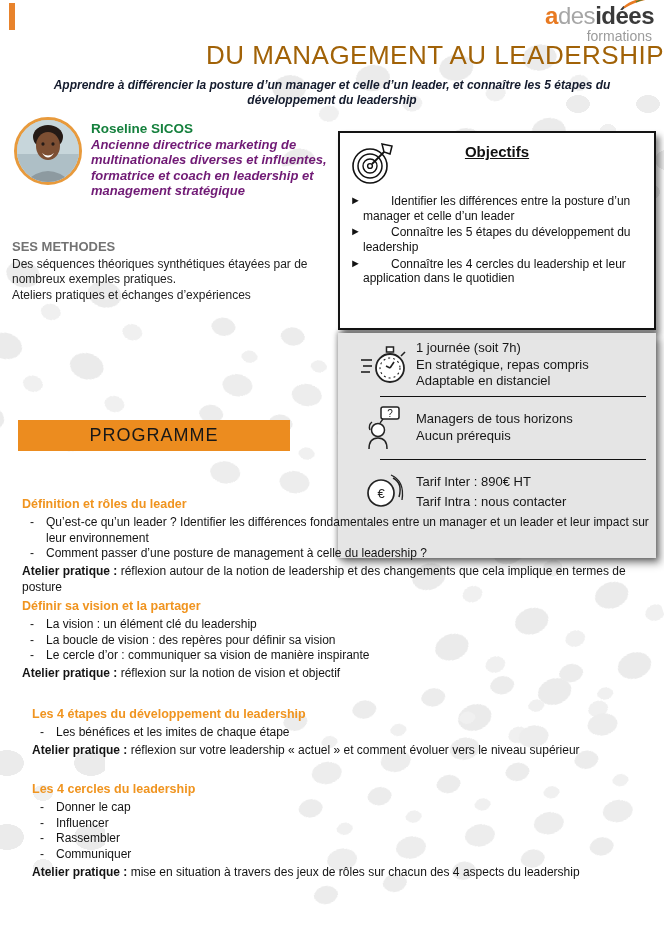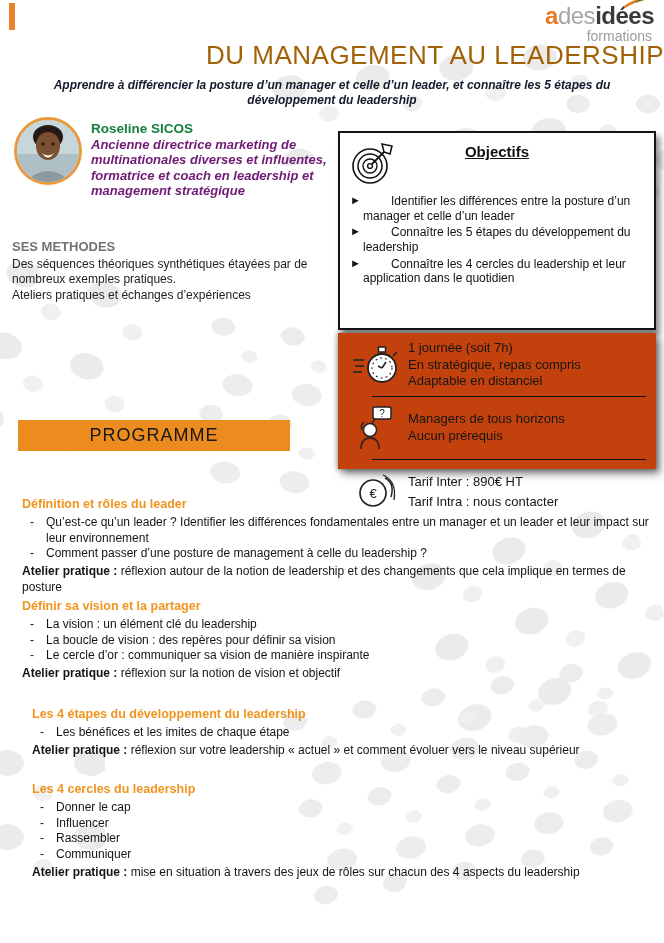--- a/index.html
+++ b/index.html
@@ -68,23 +68,23 @@
     text-align:center; font-size:15px; font-weight:bold; color:#111;
     text-decoration:underline; margin-top:2px;
   }
   .target-icon { position:absolute; left:9px; top:8px; }
   .objective-item { position:relative; padding-left:13px; font-size:12px; color:#111; line-height:1.22; margin-bottom:2px; text-indent:28px; }
   .objective-item .obj-marker { position:absolute; left:0; top:0; text-indent:0; font-size:11px; color:#111; }
   .objectives-list { margin-top:34px; }
 
   
   .info-panel {
-    left:338px; top:333px; width:318px; height:136px; background:#c2410c;
+    left:338px; top:333px; width:318px; height:225px; background:#e5e5e5;
     box-shadow:0 0 5px 1px rgba(0,0,0,0.35), 4px 5px 8px rgba(0,0,0,0.45);
-    padding:6px 8px 0 8px;
+    padding:6px 8px 0 16px;
   }
   .info-row { display:flex; align-items:center; }
   .info-icon { width:62px; flex:0 0 62px; display:flex; justify-content:center; }
   .info-text { font-size:13px; color:#161616; line-height:1.3; }
   .info-divider { height:1px; background:#111; margin:5px 2px 5px 26px; }
   .row-duration { height:52px; }
   .row-audience { height:52px; }
   .row-pricing  { height:52px; margin-top:6px; }
   .row-pricing .info-text div { margin:3px 0; }
 

